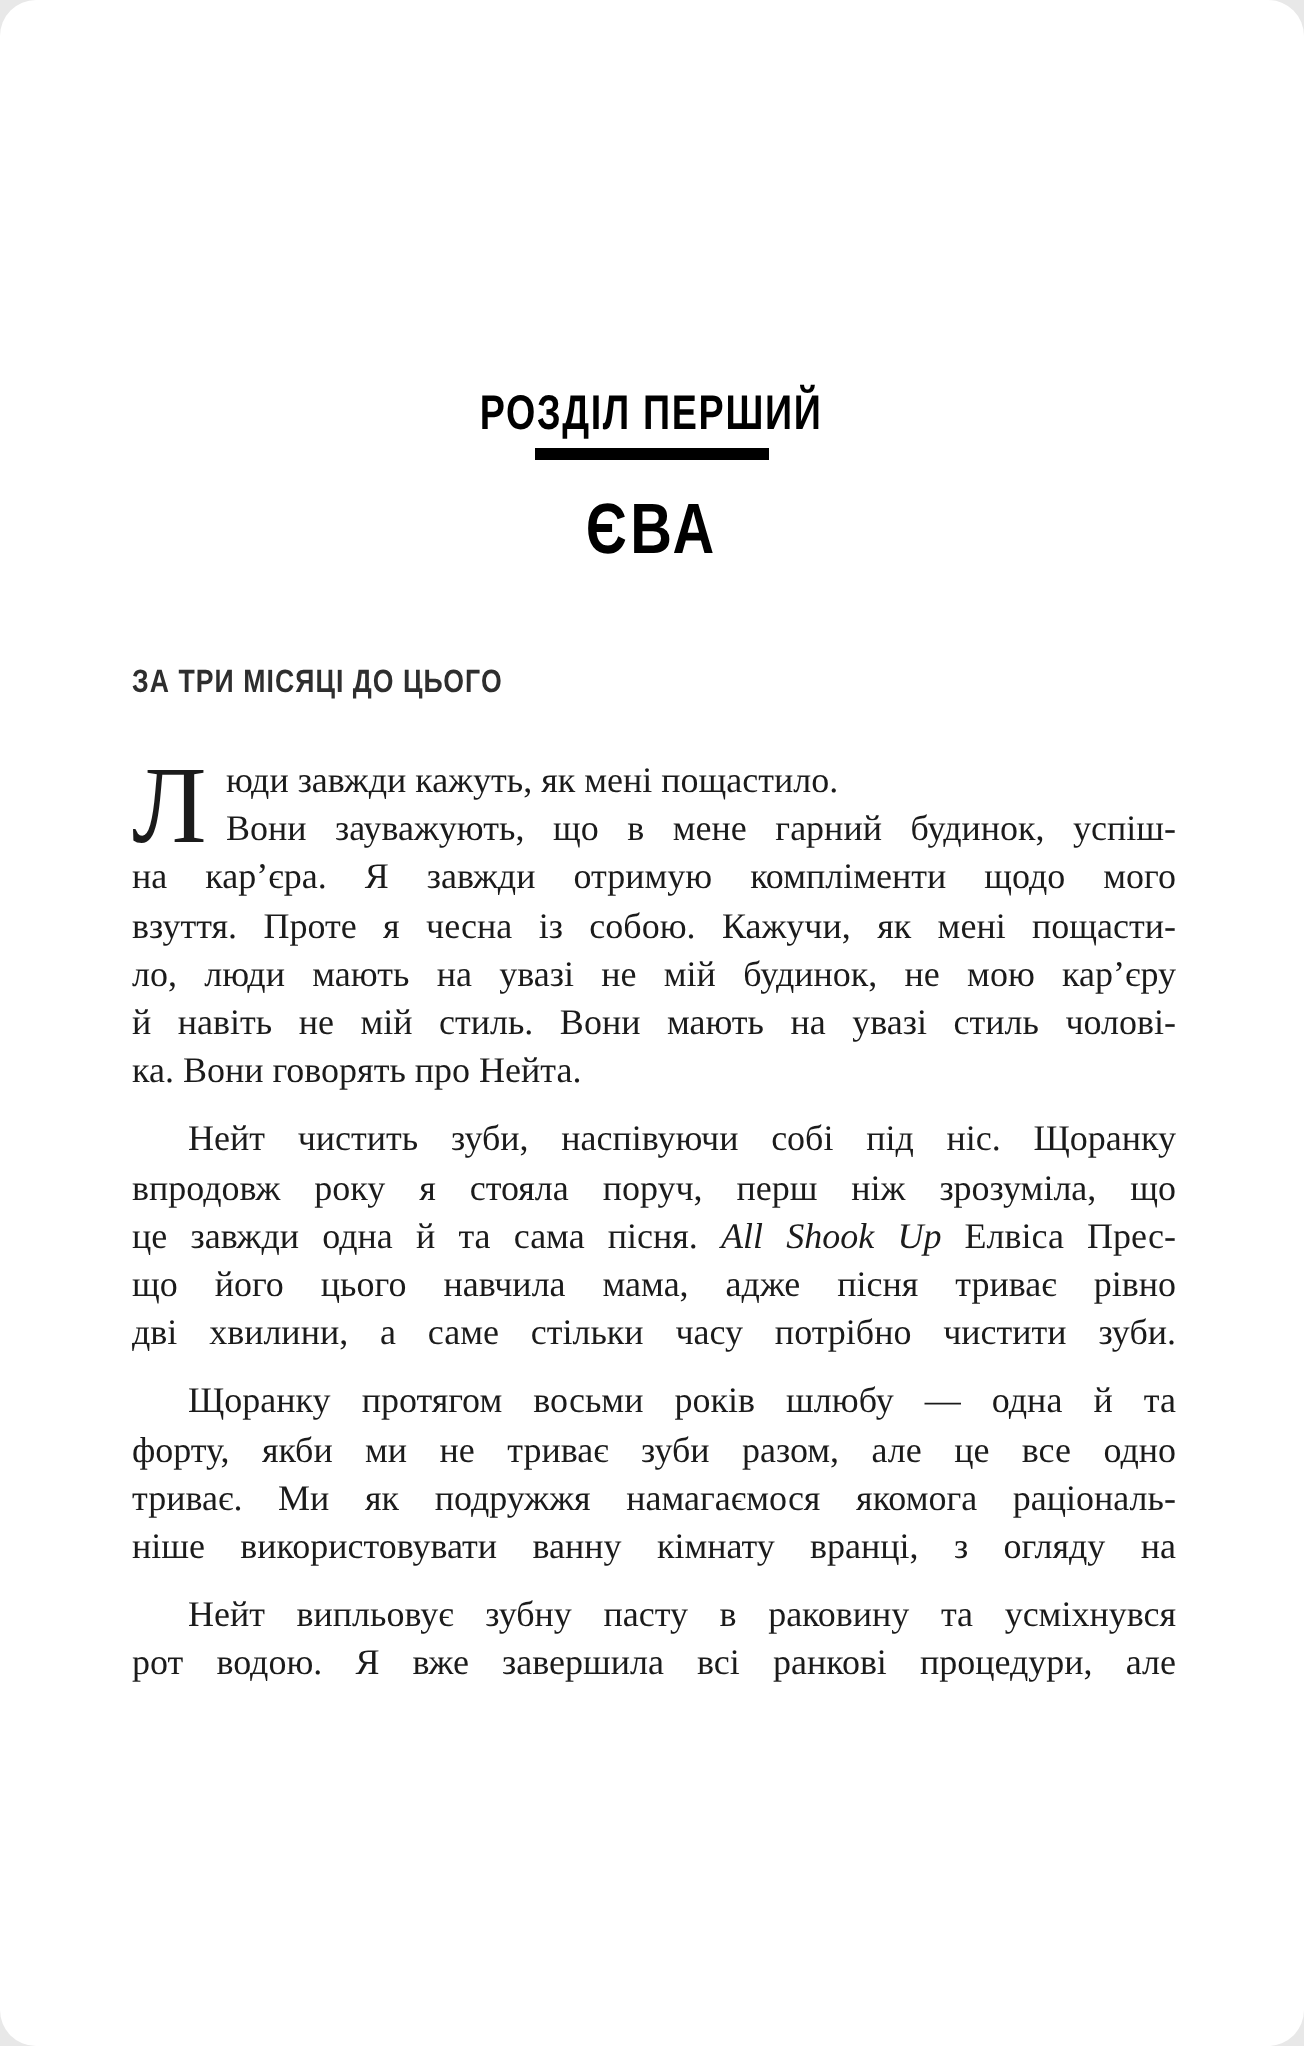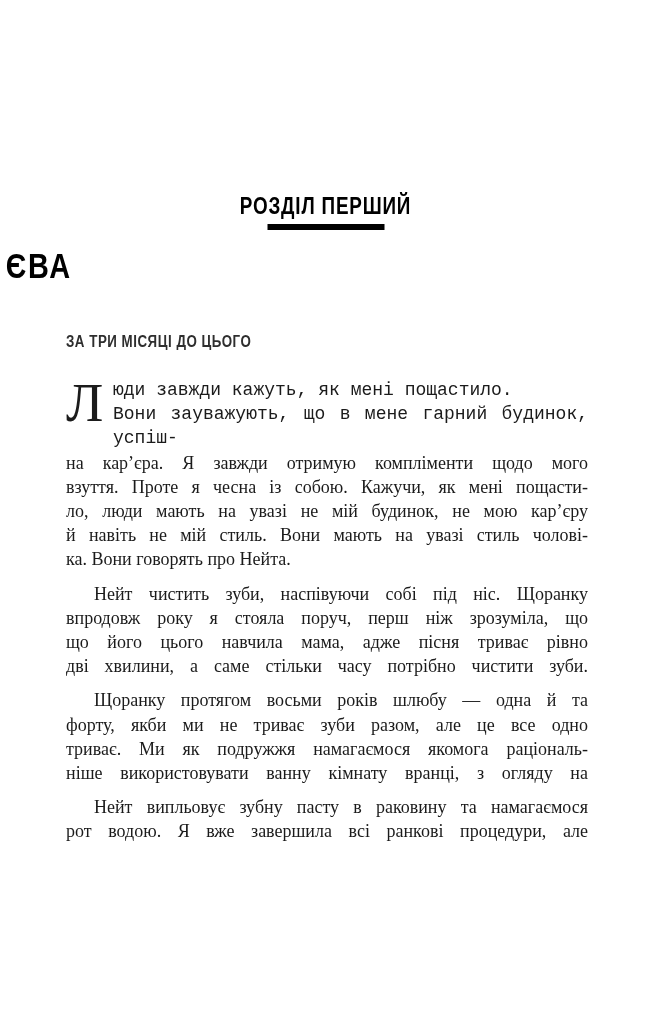--- a/index.html
+++ b/index.html
@@ -5,20 +5,21 @@
   html, body { margin: 0; padding: 0; background: #e8e8e8; }
   .page {
     position: relative;
     width: 652px;
     height: 1023px;
     margin: 0 auto;
     background: #ffffff;
     color: #1b1b1b;
     font-family: "Liberation Serif", serif;
     overflow: hidden;
+    border-radius: 18px;
   }
 
   
   .chapter-label-wrap {
     position: absolute;
     top: 193px; left: 0; width: 100%;
     text-align: center;
   }
   .chapter-label {
     display: inline-block;
@@ -33,20 +34,21 @@
   .chapter-rule {
     position: absolute;
     top: 224px; left: 50%;
     width: 117px; height: 6px;
     background: #000;
     transform: translateX(-50%);
   }
   .title-wrap {
     position: absolute;
     top: 246px; left: 0; width: 100%;
+    text-align: center;
   }
   .chapter-title {
     display: inline-block;
     font-family: "Liberation Sans", sans-serif;
     font-weight: 700;
     font-size: 34px;
     letter-spacing: 2px;
     color: #000;
     transform: scale(0.85, 1.05);
     white-space: nowrap;
@@ -69,21 +71,21 @@
     position: absolute;
     top: 378px; left: 66px;
     width: 522px;
     font-size: 18px;
     line-height: 24.2px;
   }
   .para { position: relative; }
   .line { min-height: 24.2px; }
   .line.just { text-align: justify; text-align-last: justify; }
   .line.first-indent { padding-left: 28px; margin-top: 10px; }
-  .line.cap-indent { padding-left: 47px; font-family: Liberation Mono, monospace; }
+  .line.cap-indent { padding-left: 47px; }
   .drop-cap {
     position: absolute;
     left: 0; top: -3px;
     font-size: 55px;
     line-height: 1;
     color: #1b1b1b;
   }
   .it { font-style: italic; }
 </style>
 </head>
@@ -110,28 +112,29 @@
         <div class="line just cap-indent"><span>Вони зауважують, що в мене гарний будинок, успіш-</span></div>
         <div class="line just"><span>на кар’єра. Я завжди отримую компліменти щодо мого</span></div>
         <div class="line just"><span>взуття. Проте я чесна із собою. Кажучи, як мені пощасти-</span></div>
         <div class="line just"><span>ло, люди мають на увазі не мій будинок, не мою кар’єру</span></div>
         <div class="line just"><span>й навіть не мій стиль. Вони мають на увазі стиль чолові-</span></div>
         <div class="line"><span>ка. Вони говорять про Нейта.</span></div>
       </div>
       <div class="para">
         <div class="line just first-indent"><span>Нейт чистить зуби, наспівуючи собі під ніс. Щоранку</span></div>
         <div class="line just"><span>впродовж року я стояла поруч, перш ніж зрозуміла, що</span></div>
+        <div class="line just"><span>це завжди одна й та сама пісня. </span><span class="it">All Shook Up</span><span> Елвіса Прес-</span></div>
         <div class="line just"><span>що його цього навчила мама, адже пісня триває рівно</span></div>
         <div class="line just"><span>дві хвилини, а саме стільки часу потрібно чистити зуби.</span></div>
       </div>
       <div class="para">
         <div class="line just first-indent"><span>Щоранку протягом восьми років шлюбу — одна й та</span></div>
         <div class="line just"><span>форту, якби ми не триває зуби разом, але це все одно</span></div>
         <div class="line just"><span>триває. Ми як подружжя намагаємося якомога раціональ-</span></div>
         <div class="line just"><span>ніше використовувати ванну кімнату вранці, з огляду на</span></div>
       </div>
       <div class="para">
-        <div class="line just first-indent"><span>Нейт випльовує зубну пасту в раковину та намагаємося</span></div>
+        <div class="line just first-indent"><span>Нейт випльовує зубну пасту в раковину та усміхнувся</span></div>
         <div class="line just"><span>рот водою. Я вже завершила всі ранкові процедури, але</span></div>
       </div>
     </div>
 
 </div>
 
 </body></html>

